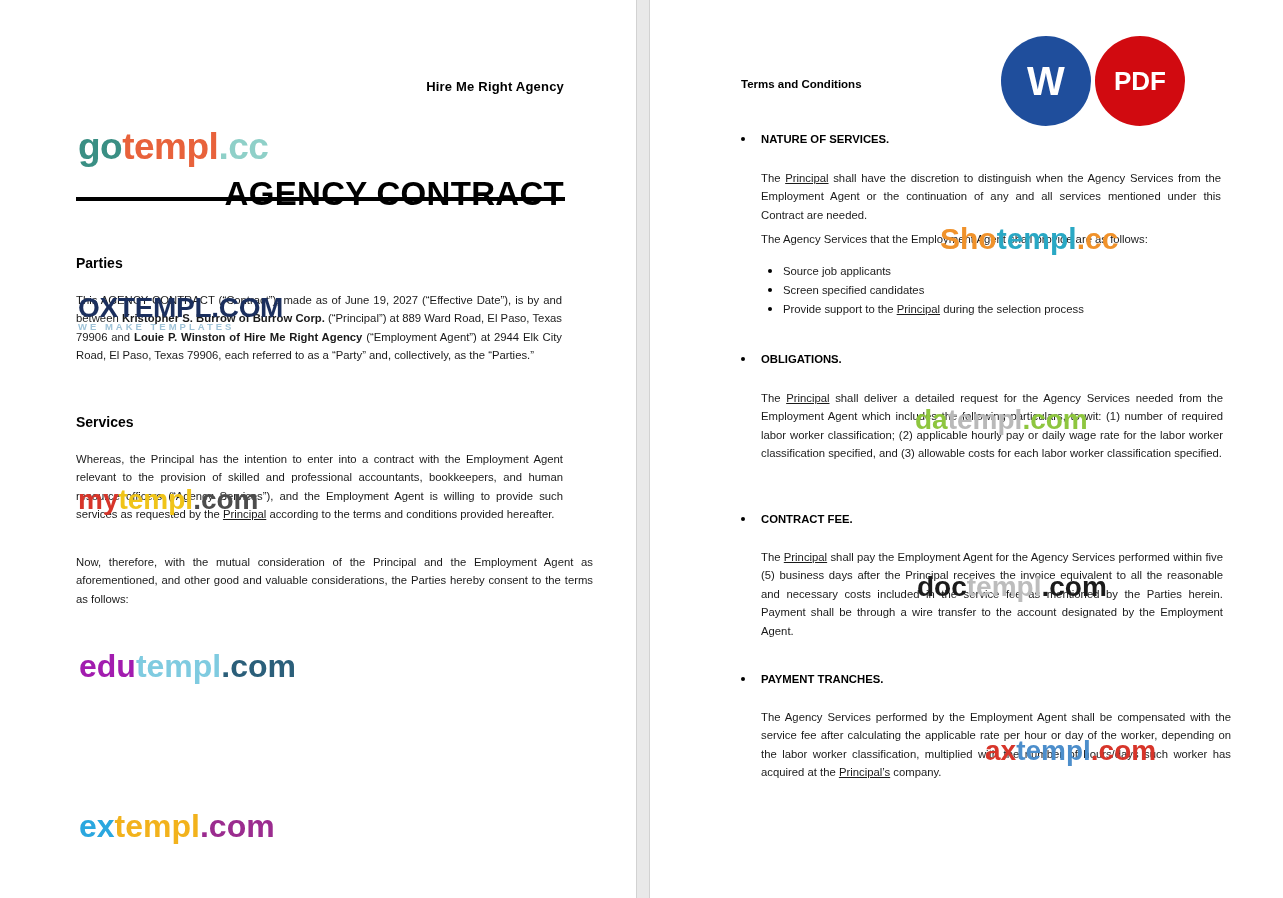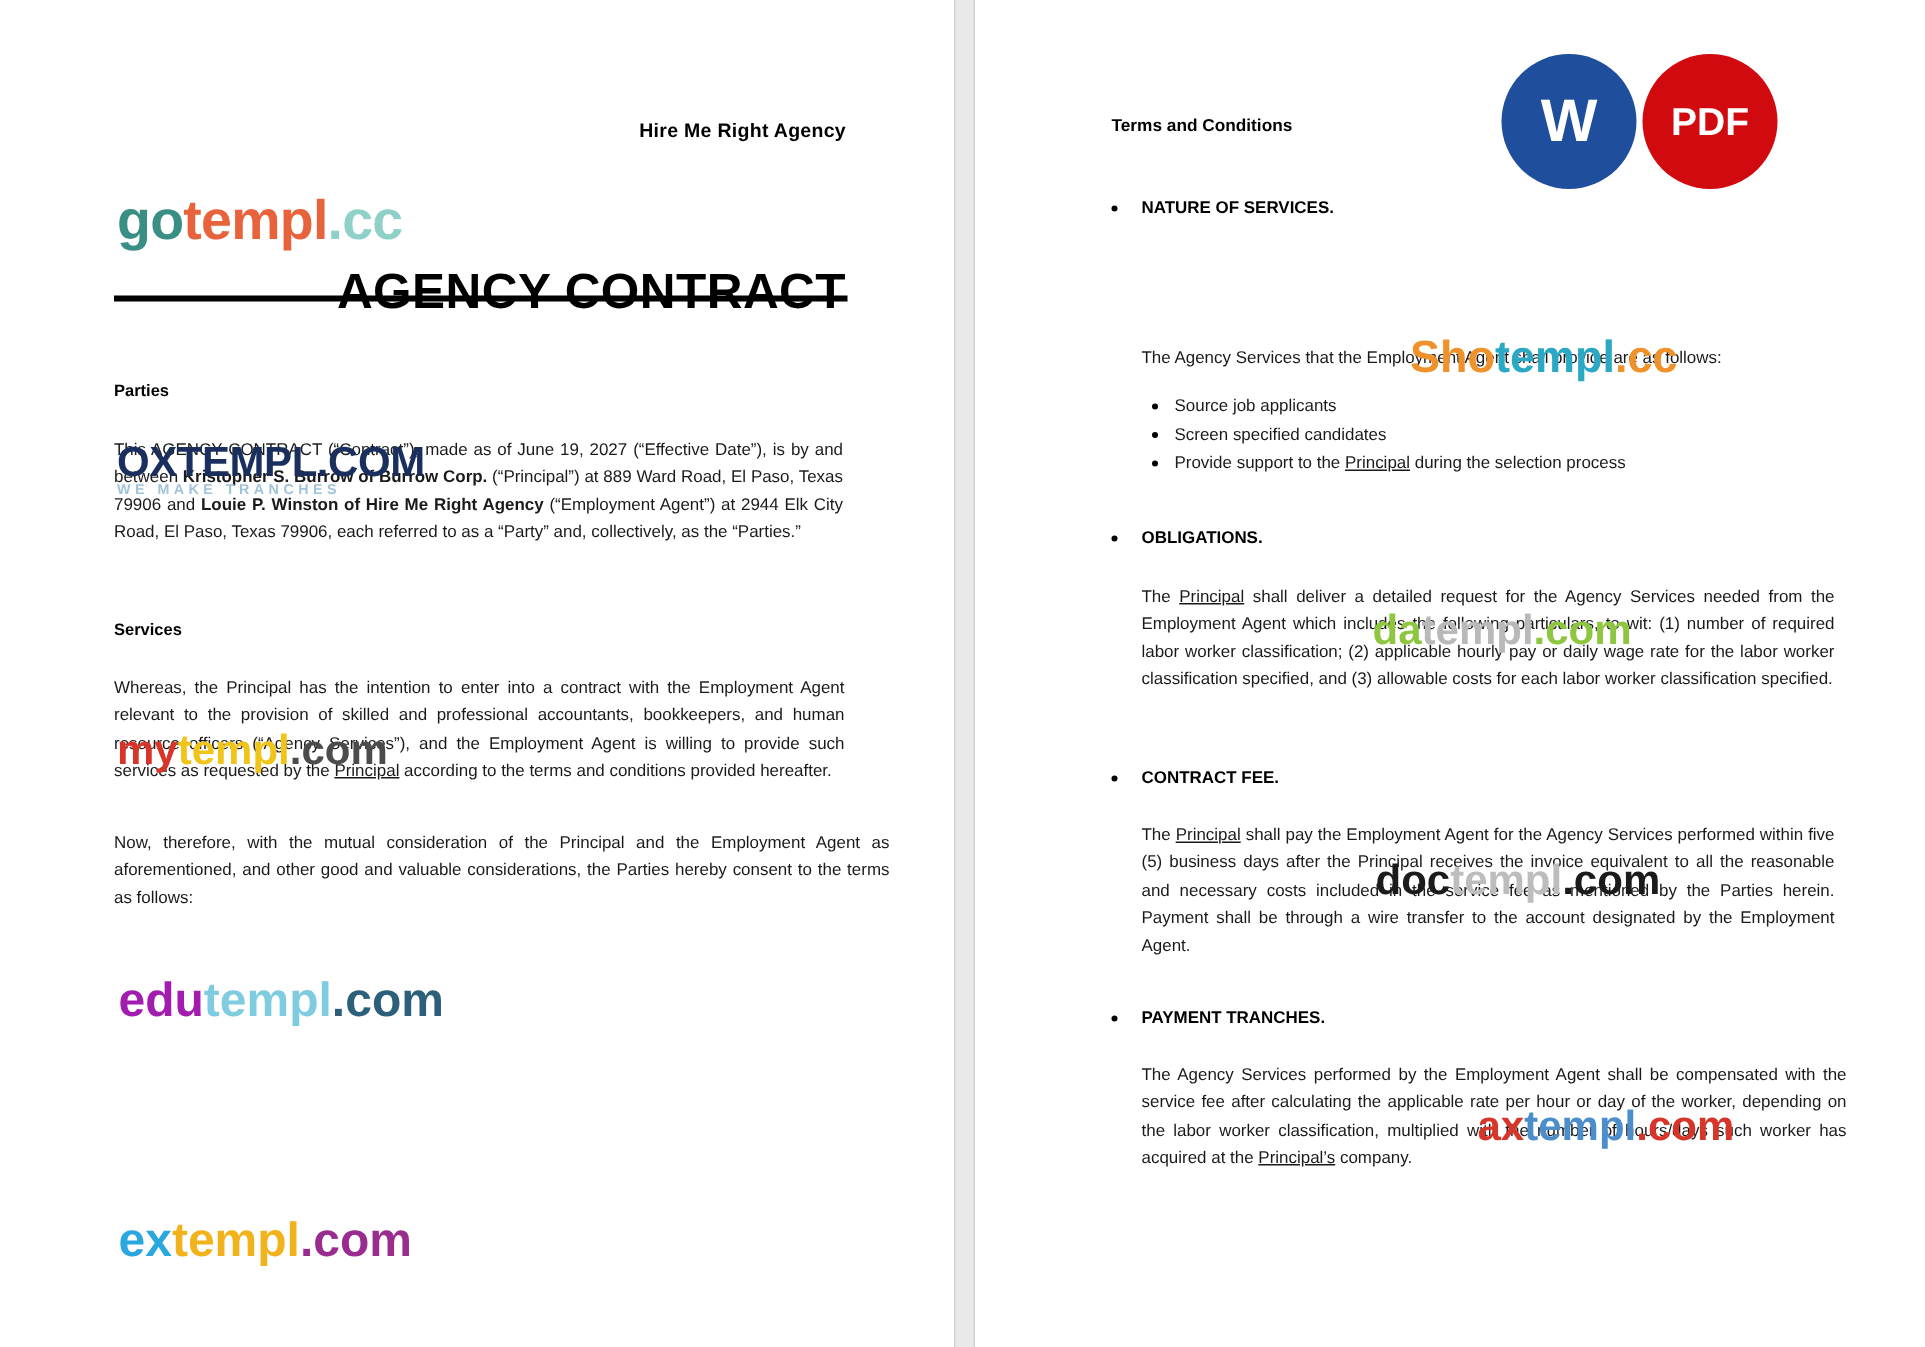--- a/index.html
+++ b/index.html
@@ -61,21 +61,21 @@
   .l-rule {
     position: absolute;
     left: 76px;
     top: 197px;
     width: 489px;
     height: 4px;
     background: #000;
   }
   .sec-head {
     position: absolute;
-    font-size: 11px;
+    font-size: 14px;
     font-weight: bold;
   }
   .para {
     position: absolute;
     font-size: 11.3px;
     line-height: 18.4px;
     text-align: justify;
     color: #1a1a1a;
   }
   .para b { font-weight: bold; }
@@ -304,40 +304,41 @@
     <div class="para" id="l-parties-p">This AGENCY CONTRACT (“Contract”), made as of June 19, 2027 (“Effective Date”), is by and between <b>Kristopher S. Burrow of Burrow Corp.</b> (“Principal”) at 889 Ward Road, El Paso, Texas 79906 and <b>Louie P. Winston of Hire Me Right Agency</b> (“Employment Agent”) at 2944 Elk City Road, El Paso, Texas 79906, each referred to as a “Party” and, collectively, as the “Parties.”</div>
 
     <div class="sec-head" id="l-services-head">Services</div>
     <div class="para" id="l-services-p1">Whereas, the Principal has the intention to enter into a contract with the Employment Agent relevant to the provision of skilled and professional accountants, bookkeepers, and human resource officers (“Agency Services”), and the Employment Agent is willing to provide such services as requested by the <span class="u">Principal</span> according to the terms and conditions provided hereafter.</div>
     <div class="para" id="l-services-p2">Now, therefore, with the mutual consideration of the Principal and the Employment Agent as aforementioned, and other good and valuable considerations, the Parties hereby consent to the terms as follows:</div>
 
     <div class="wm" id="wm-gotempl"><span class="a">go</span><span class="b">templ</span><span class="c">.cc</span></div>
 
     <div class="wm" id="wm-oxtempl">
       <div class="main">OXTEMPL.COM</div>
-      <div class="sub">WE MAKE TRANCHES</div>
+      <div class="sub">WE MAKE TEMPLATES</div>
     </div>
 
     <div class="wm" id="wm-mytempl"><span class="a">my</span><span class="b">templ</span><span class="c">.com</span></div>
 
     <div class="wm" id="wm-edutempl"><span class="a">edu</span><span class="b">templ</span><span class="c">.com</span></div>
 
     <div class="wm" id="wm-extempl"><span class="a">ex</span><span class="b">templ</span><span class="c">.com</span></div>
   </div>
 
   <div class="gutter"></div>
 
   <div class="page page-right">
 
     <div class="r-head">Terms and Conditions</div>
 
     <div class="bullet-item" style="left:91px; top:133px;">
       <span class="dot"></span>
       <span class="lbl">NATURE OF SERVICES.</span>
     </div>
+    <div class="r-para" style="top:169px; width:460px;">The <span class="u">Principal</span> shall have the discretion to distinguish when the Agency Services from the Employment Agent or the continuation of any and all services mentioned under this Contract are needed.</div>
     <div class="r-para" style="top:230px; width:462px;">The Agency Services that the Employment Agent shall provide are as follows:</div>
     <div class="sub-list" style="top:262px; width:470px;">
       <div class="li">Source job applicants</div>
       <div class="li">Screen specified candidates</div>
       <div class="li">Provide support to the <span class="u">Principal</span> during the selection process</div>
     </div>
 
     <div class="bullet-item" style="left:91px; top:353px;">
       <span class="dot"></span>
       <span class="lbl">OBLIGATIONS.</span>

